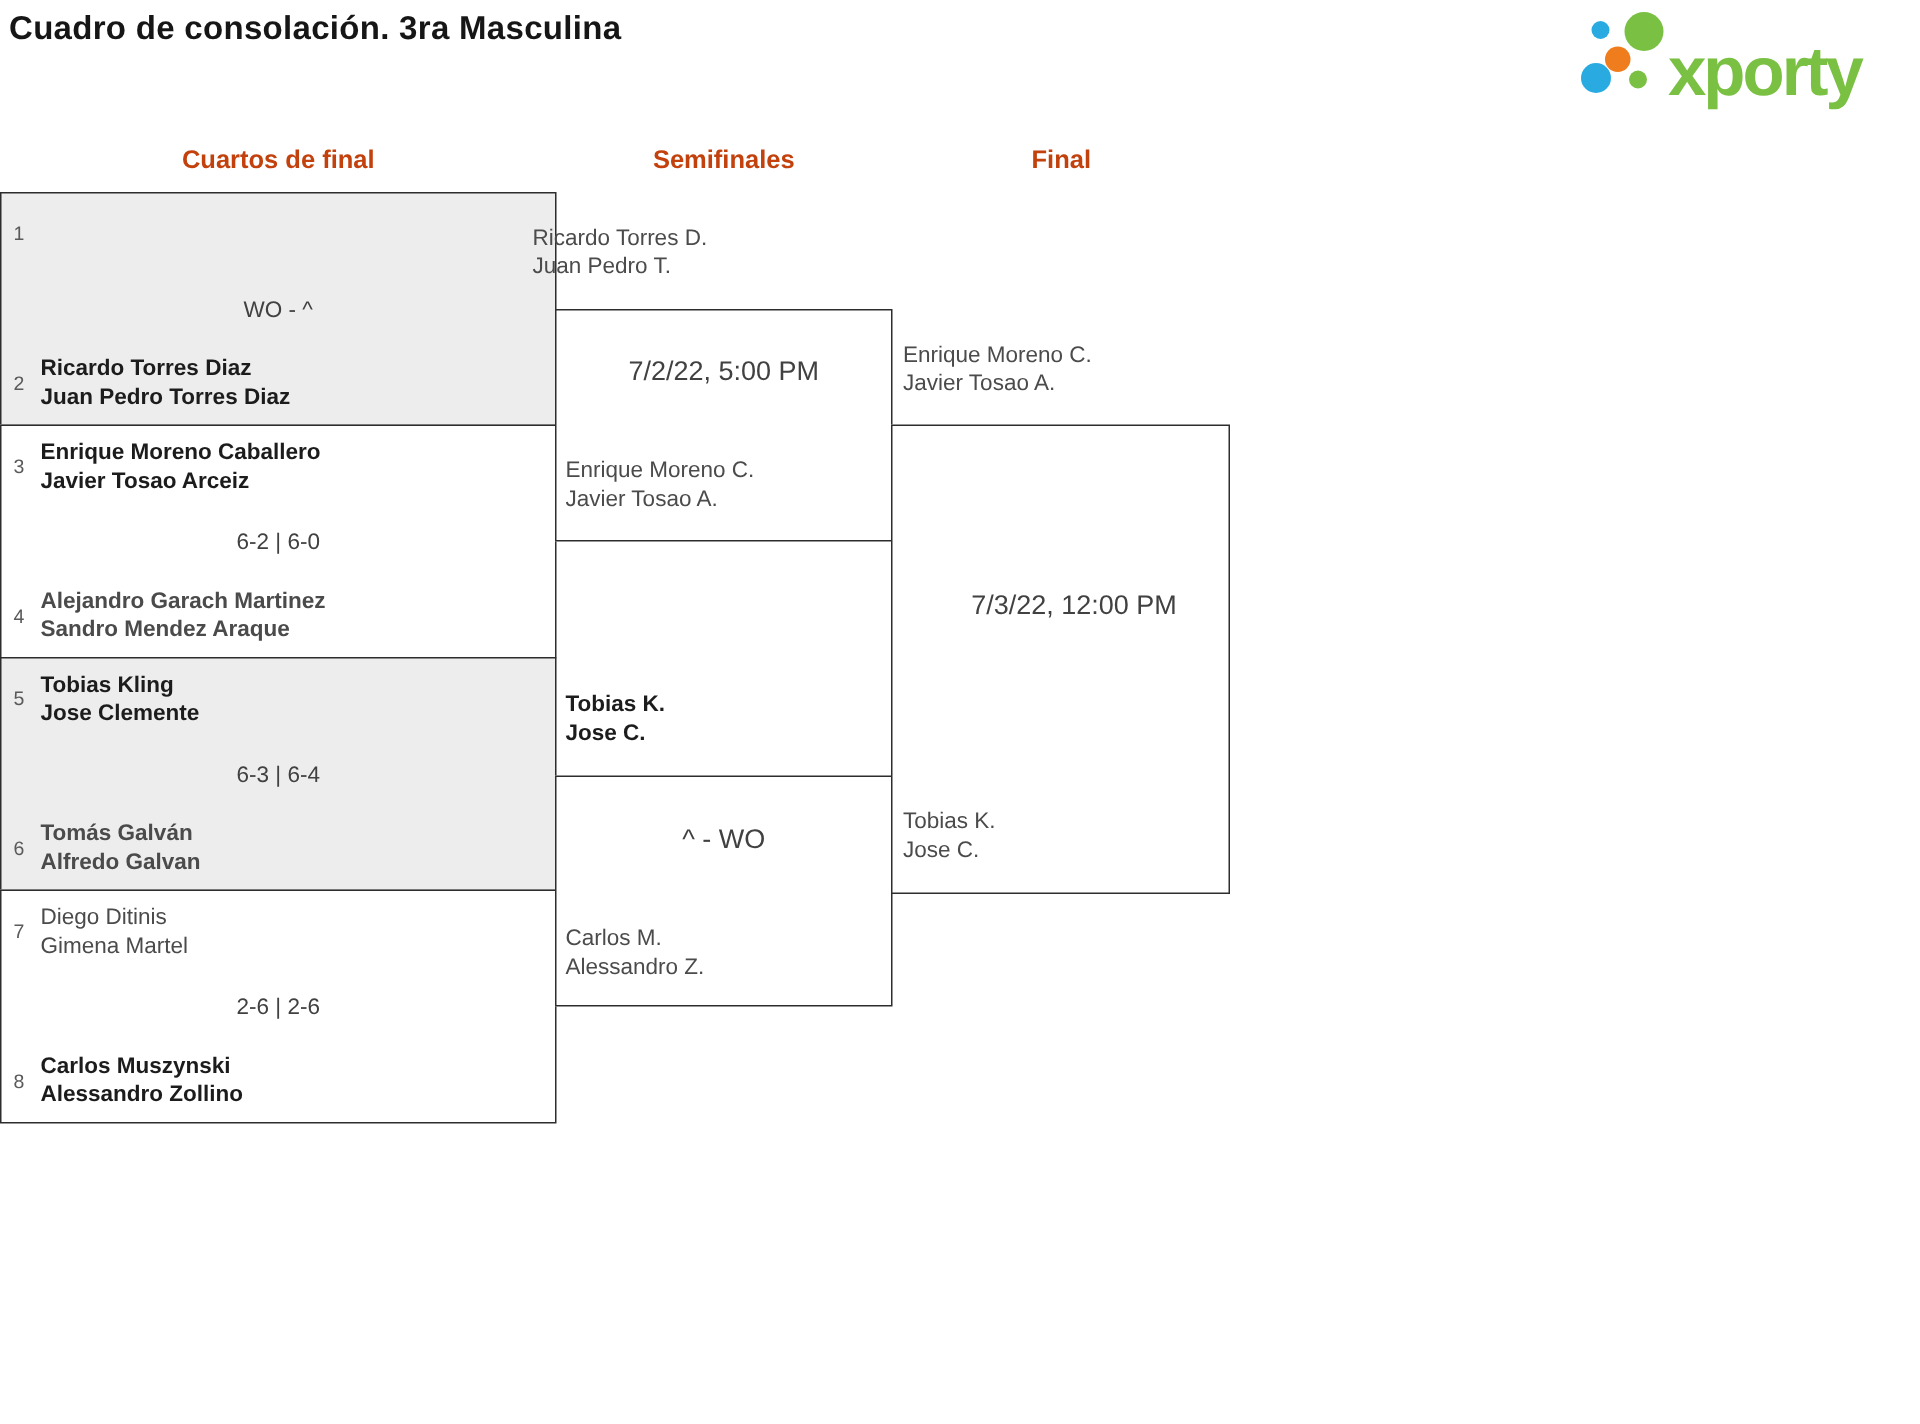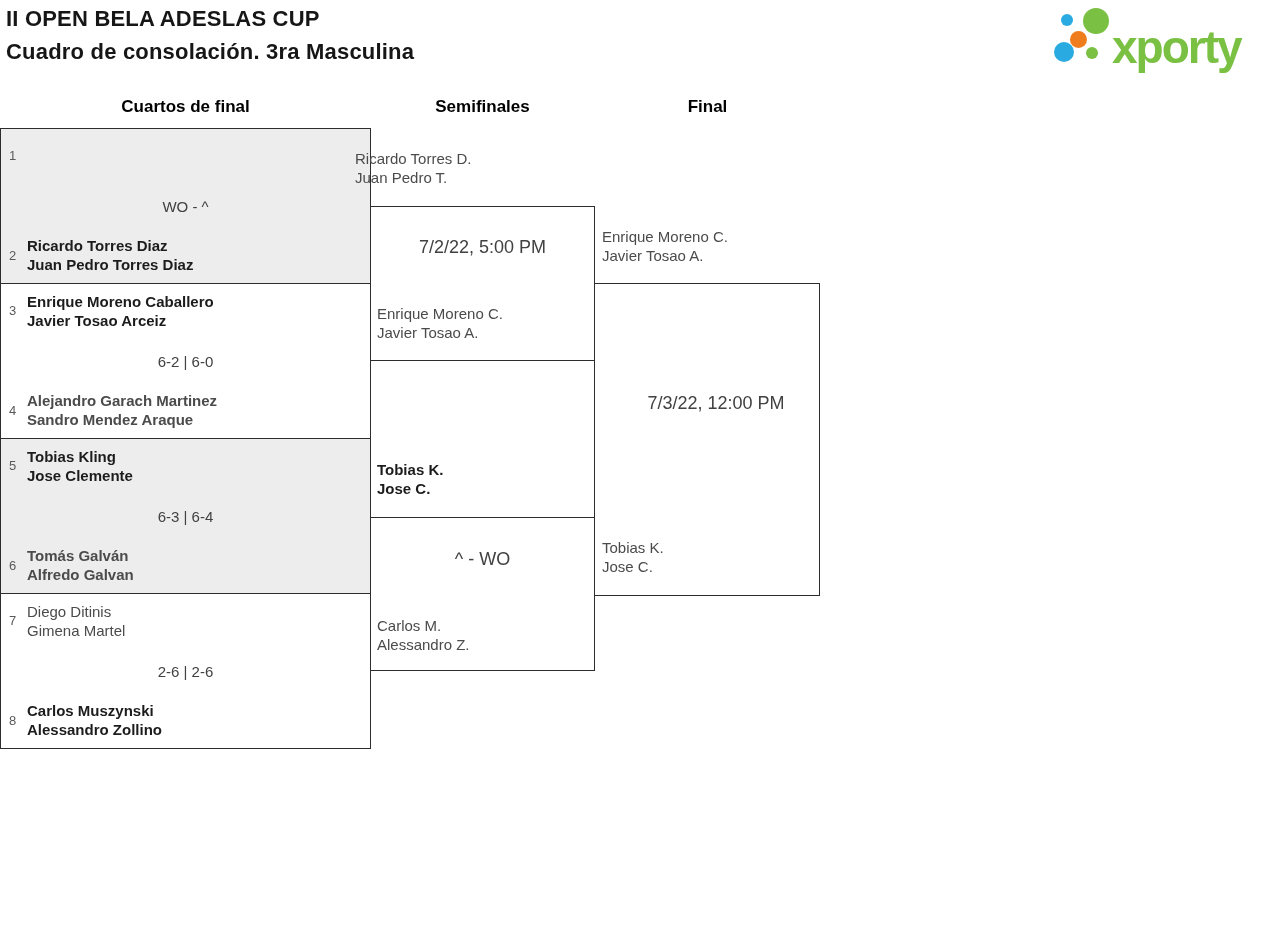--- a/index.html
+++ b/index.html
@@ -41,21 +41,21 @@
     line-height: 1.1;
   }
 
   
   .col-h {
     position: absolute;
     top: 97px;
     text-align: center;
     font-size: 17px;
     font-weight: 700;
-    color: #000000;
+    color: #c2410c;
   }
   .col-h.c1 { left: 0;     width: 371px; }
   .col-h.c2 { left: 370px; width: 225px; }
   .col-h.c3 { left: 595px; width: 225px; text-align: center; }
 
   
   .block {
     position: absolute;
     left: 0;
     width: 371px;
@@ -138,21 +138,20 @@
   .sf1-date  { left: 370px; width: 225px; top: 237px; }
   .sf2-score { left: 370px; width: 225px; top: 549px; }
   .fin-date  { left: 594px; width: 244px; top: 393px; }
 </style>
 </head>
 <body>
 
 <div class="page">
 
   <div class="title">
-    <div>II OPEN BELA ADESLAS CUP</div>
     <div>Cuadro de consolación. 3ra Masculina</div>
   </div>
 
   <div class="logo">
     <span class="dot dot-blue-sm" style="background: rgb(41, 171, 226);"></span>
     <span class="dot dot-green-lg" style="background: rgb(122, 193, 67);"></span>
     <span class="dot dot-orange" style="background: rgb(240, 125, 29);"></span>
     <span class="dot dot-blue-lg" style="background: rgb(41, 171, 226);"></span>
     <span class="dot dot-green-sm" style="background: rgb(122, 193, 67);"></span>
     <span class="logo-text" style="color: rgb(122, 193, 67);">xporty</span>

